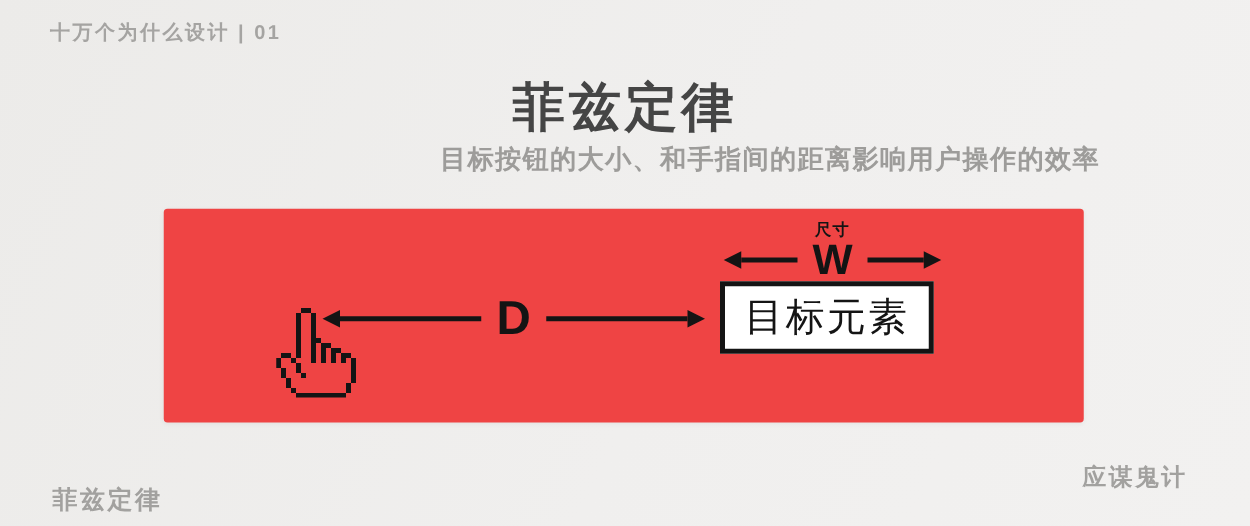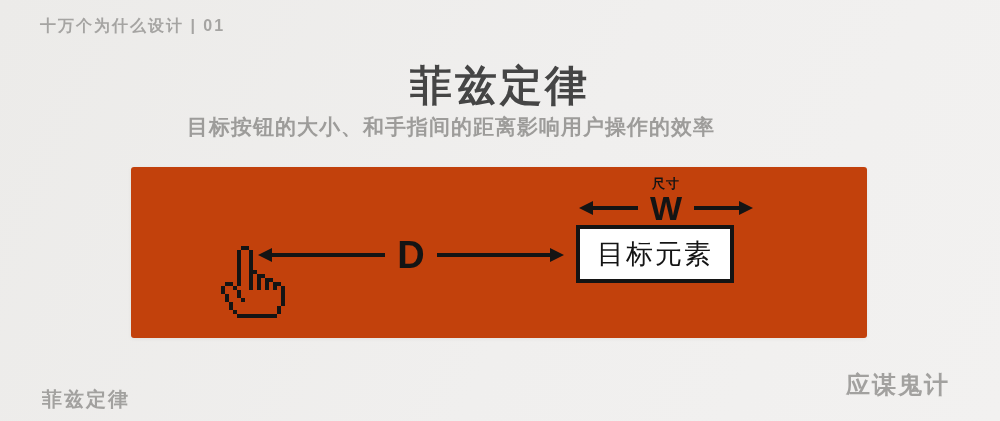--- a/index.html
+++ b/index.html
@@ -10,58 +10,58 @@
   }
   .series{
     position:absolute;left:40px;top:16px;
     font-size:16px;font-weight:bold;color:#a5a4a2;letter-spacing:2px;
   }
   .title{
     position:absolute;left:0;top:58px;width:1000px;text-align:center;
     font-size:42px;font-weight:800;color:#454545;letter-spacing:3px;margin:0;
   }
   .subtitle{
-    position:absolute;left:0;top:113px;width:880px;text-align:center;
-    font-size:21px;font-weight:bold;color:#9d9c9a;letter-spacing:1px;margin-left:11px;
+    position:absolute;left:0;top:113px;width:880px;text-align:right;
+    font-size:21px;font-weight:bold;color:#9d9c9a;letter-spacing:1px;
   }
   .card{
     position:absolute;left:131px;top:167px;width:736px;height:171px;
-    background:#c2410c;border-radius:3px;box-shadow:0 1px 4px rgba(0,0,0,0.05);
+    background:#ef4444;border-radius:3px;box-shadow:0 1px 4px rgba(0,0,0,0.05);
   }
   
   .measure-arrow{position:absolute;display:flex;align-items:center;height:14px;}
   .shaft{flex:1;height:4px;background:#141414;}
   .tri-l{width:0;height:0;border-top:7px solid transparent;border-bottom:7px solid transparent;border-right:14px solid #141414;}
   .tri-r{width:0;height:0;border-top:7px solid transparent;border-bottom:7px solid transparent;border-left:14px solid #141414;}
   .arrow-letter{
     padding:0 12px;color:#141414;font-weight:600;line-height:14px;
     font-family:"Liberation Sans","DejaVu Sans",sans-serif;
   }
   .d-arrow{left:127px;top:81px;width:306px;}
   .d-arrow .arrow-letter{font-size:38px;}
   .w-arrow{left:448px;top:34px;width:174px;}
   .w-arrow .arrow-letter{font-size:34px;}
   .mini-label{position:absolute;text-align:center;font-size:13px;font-weight:bold;color:#141414;letter-spacing:1px;}
   .size-label{left:448px;width:174px;top:8px;}
   .dist-label{left:127px;width:306px;top:110px;}
   .target-box{
-    position:absolute;left:445px;top:58px;width:158px;height:58px;
+    position:absolute;left:445px;top:58px;width:171px;height:58px;
     border:4px solid #141414;background:#fff;box-sizing:border-box;
     display:flex;align-items:center;justify-content:center;
-    font-size:27px;font-weight:500;color:#141414;letter-spacing:2px;
+    font-size:31px;font-weight:500;color:#141414;letter-spacing:2px;
   }
   .hand{position:absolute;left:90px;top:79px;width:68px;height:72px;}
   .hand svg{display:block;shape-rendering:crispEdges;}
   .footer-left{
     position:absolute;left:42px;top:386px;
     font-size:20px;font-weight:bold;color:#a2a19f;letter-spacing:2px;
   }
   .footer-right{
     position:absolute;right:50px;top:369px;
-    font-size:24px;font-weight:bold;color:#a2a19f;letter-spacing:2px;
+    font-size:19px;font-weight:bold;color:#a2a19f;letter-spacing:2px;
   }
 </style>
 </head>
 <body>
 
 <div class="series">十万个为什么设计 | 01</div>
 <h1 class="title">菲兹定律</h1>
 <div class="subtitle">目标按钮的大小、和手指间的距离影响用户操作的效率</div>
 
 <div class="card">

